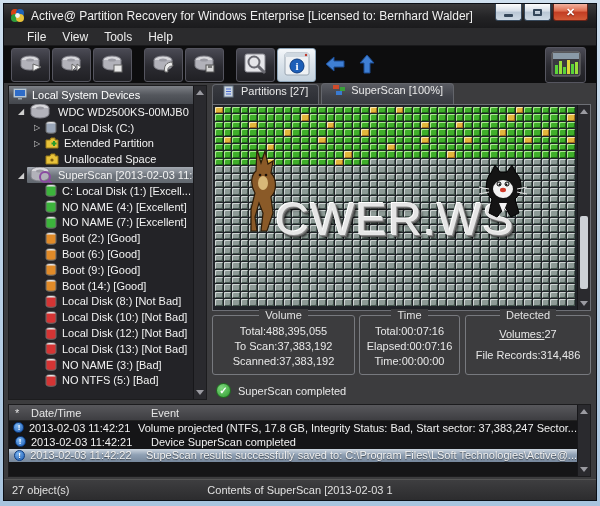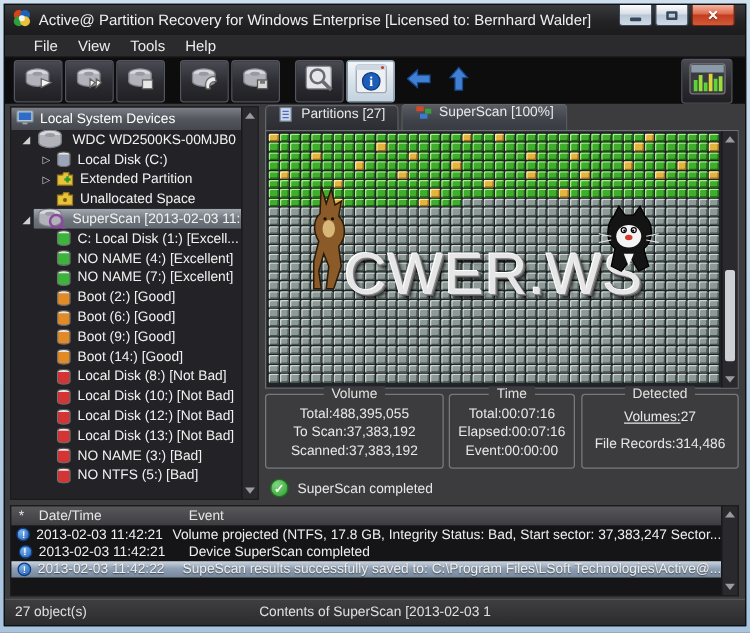--- a/index.html
+++ b/index.html
@@ -1711,21 +1711,21 @@
             <div id="time-rows">
                 <div class="srow">
                   <span class="">Total:</span>
                   <span>00:07:16</span>
                 </div>
                 <div class="srow">
                   <span class="">Elapsed:</span>
                   <span>00:07:16</span>
                 </div>
                 <div class="srow">
-                  <span class="">Event:</span>
+                  <span class="">Time:</span>
                   <span>00:00:00</span>
                 </div>
               </div>
           </div>
           <div class="group detected">
             <div class="legend"><span>Detected</span></div>
             <div id="detected-rows">
                 <div class="srow">
                   <span class="underline">Volumes:</span>
                   <span>27</span>

